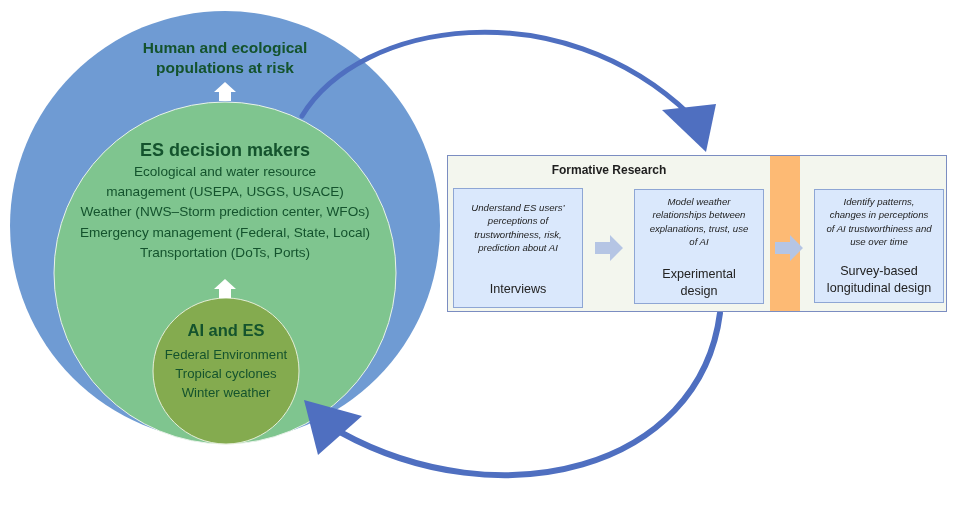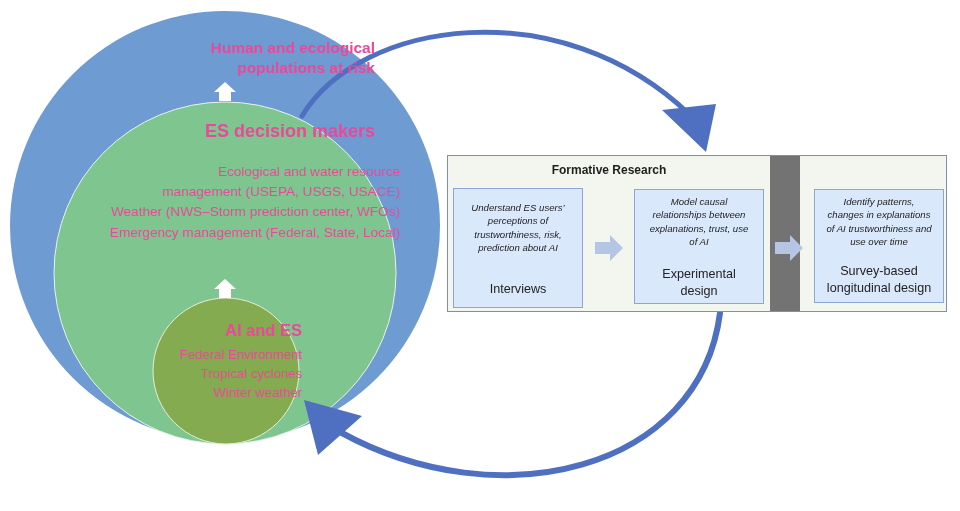--- a/index.html
+++ b/index.html
@@ -1,27 +1,27 @@
 <!DOCTYPE html>
 <html><head>
 <meta charset="utf-8">
 <style>
   html, body { margin:0; padding:0; background:#ffffff; }
   body { width:960px; height:511px; position:relative; overflow:hidden;
          font-family:"Liberation Sans", "DejaVu Sans", sans-serif; }
   #diagram { position:absolute; left:0; top:0; }
-  .ctext { position:absolute; color:#ec4899; text-align:right; white-space:nowrap; }
+  .ctext { position:absolute; color:#14532d; text-align:center; white-space:nowrap; }
   .outer-title { left:75px; width:300px; top:38px; font-weight:bold; font-size:15.5px; line-height:20px; }
-  .green-title { left:75px; width:300px; top:120px; font-weight:bold; font-size:18px; line-height:22px; }
+  .green-title { left:75px; width:300px; top:139px; font-weight:bold; font-size:18px; line-height:22px; }
   .green-list { left:50px; width:350px; top:162px; font-size:13.6px; line-height:20.2px; }
   .olive-title { left:150px; width:152px; top:320px; font-weight:bold; font-size:16.5px; line-height:20px; }
   .olive-list { left:150px; width:152px; top:345px; font-size:13.2px; line-height:19.2px; }
 
   .panel { position:absolute; left:447px; top:155px; width:500px; height:157px;
-           border:1px solid #7b8dc1; background:#737373; box-sizing:border-box; }
+           border:1px solid #7b8dc1; background:#fdba74; box-sizing:border-box; }
   .shade { position:absolute; top:0; bottom:0; background:#f3f6ee; }
   .shade.formative { left:0; width:322px; }
   .shade.evaluative { left:352px; right:0; }
   .sec-title { position:absolute; top:7px; font-weight:bold; font-size:12px; color:#1e1e1e; text-align:center; white-space:nowrap; }
   .sec-title.formative { left:0; width:322px; }
   .sec-title.evaluative { left:352px; right:0;margin-top:40px; }
   .box { position:absolute; background:#dae8fc; border:1px solid #8ea6d4; box-sizing:border-box;
          text-align:center; color:#222; }
   .box .desc { font-style:italic; font-size:9.6px; line-height:13.4px; padding:0 4px; }
   .box .method { font-size:12.6px; line-height:16.5px; position:absolute; left:0; right:0; }
@@ -64,20 +64,21 @@
   <div>Human and ecological</div>
   <div>populations at risk</div>
 </div>
 
 <div class="ctext green-title">ES decision makers</div>
 <div class="ctext green-list">
   <div>Ecological and water resource</div>
   <div>management (USEPA, USGS, USACE)</div>
   <div>Weather (NWS–Storm prediction center, WFOs)</div>
   <div>Emergency management (Federal, State, Local)</div>
+  <div>Transportation (DoTs, Ports)</div>
 </div>
 
 <div class="ctext olive-title">AI and ES</div>
 <div class="ctext olive-list">
   <div>Federal Environment</div>
   <div>Tropical cyclones</div>
   <div>Winter weather</div>
 </div>
 
 <div class="panel">
@@ -97,39 +98,39 @@
       <div>Interviews</div>
     </div>
   </div>
 
   <svg class="flow-arrow fa1" viewBox="0 0 28 28">
     <path d="M0,8 L15,8 L15,1 L28,14 L15,27 L15,20 L0,20 Z" fill="#b5c5e4"></path>
   </svg>
 
   <div class="box b2">
     <div class="desc">
-      <div>Model causal</div>
+      <div>Model weather</div>
       <div>relationships between</div>
       <div>explanations, trust, use</div>
       <div>of AI</div>
     </div>
     <div class="method">
       <div>Experimental</div>
       <div>design</div>
     </div>
   </div>
 
   <svg class="flow-arrow fa2" viewBox="0 0 28 28">
     <path d="M0,8 L15,8 L15,1 L28,14 L15,27 L15,20 L0,20 Z" fill="#b5c5e4"></path>
   </svg>
 
   <div class="box b3">
     <div class="desc">
       <div>Identify patterns,</div>
-      <div>changes in explanations</div>
+      <div>changes in perceptions</div>
       <div>of AI trustworthiness and</div>
       <div>use over time</div>
     </div>
     <div class="method">
       <div>Survey-based</div>
       <div>longitudinal design</div>
     </div>
   </div>
 </div>
 

